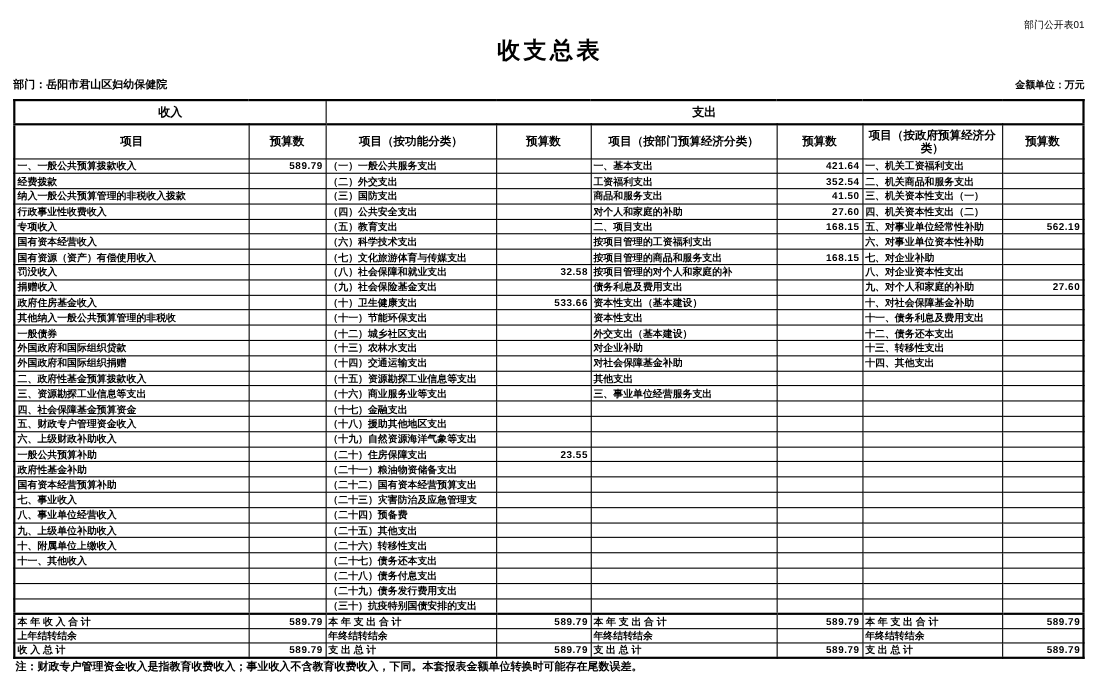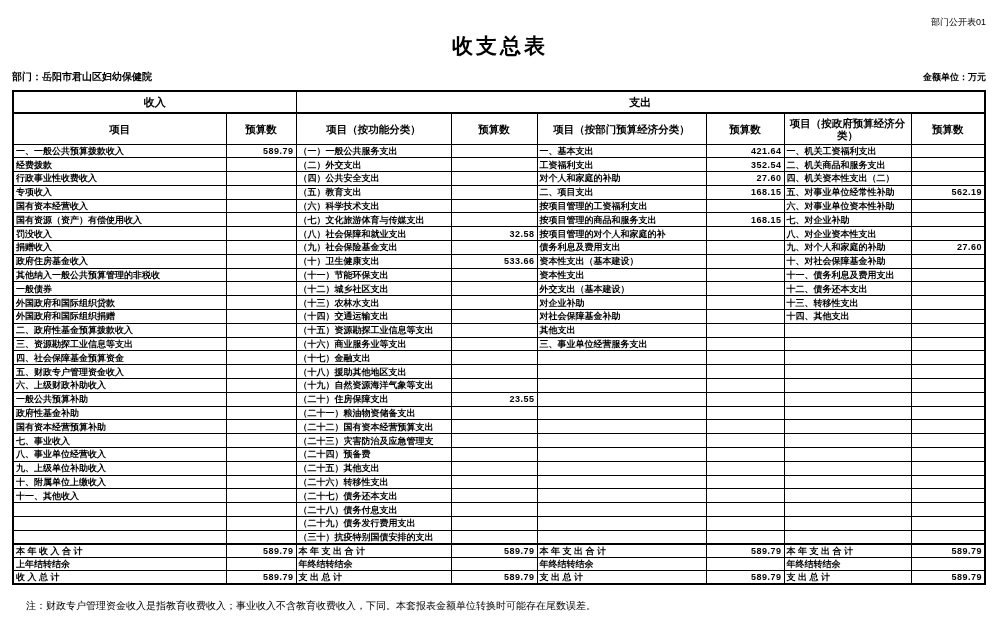--- a/index.html
+++ b/index.html
@@ -55,21 +55,21 @@
   tr.total-row td { height: 13.3px; }
   tr.total-row.first td { border-top: 2px solid #000; }
   td.num { text-align: right; letter-spacing: 0.5px; }
   td.ind0 { padding-left: 3px; }
   td.ind1 { padding-left: 23px; }
   td.ind2 { padding-left: 32px; margin-left: 17px; }
   td.ind3 { padding-left: 41px; }
   td.sub1 { padding-left: 22px; }
   .note-line {
     position: absolute; top: 599px; left: 14px;
-    font-size: 10px; font-weight: normal; margin-left: 12px;
+    font-size: 10px; font-weight: bold;
   }
 </style>
 </head>
 <body>
 
 <div class="sheet-label">部门公开表01</div>
 <div class="page-title">收支总表</div>
 <div class="dept-line">部门：岳阳市君山区妇幼保健院</div>
 <div class="unit-line">金额单位：万元</div>
 
@@ -113,20 +113,30 @@
         <td class="ind2">经费拨款</td>
         <td class="num"></td>
         <td class="ind0">（二）外交支出</td>
         <td class="num"></td>
         <td class="sub1">工资福利支出</td>
         <td class="num">352.54</td>
         <td class="ind0">二、机关商品和服务支出</td>
         <td class="num"></td>
       </tr>
       <tr class="data-row">
+        <td class="ind1">纳入一般公共预算管理的非税收入拨款</td>
+        <td class="num"></td>
+        <td class="ind0">（三）国防支出</td>
+        <td class="num"></td>
+        <td class="sub1">商品和服务支出</td>
+        <td class="num">41.50</td>
+        <td class="ind0">三、机关资本性支出（一）</td>
+        <td class="num"></td>
+      </tr>
+      <tr class="data-row">
         <td class="ind3">行政事业性收费收入</td>
         <td class="num"></td>
         <td class="ind0">（四）公共安全支出</td>
         <td class="num"></td>
         <td class="sub1">对个人和家庭的补助</td>
         <td class="num">27.60</td>
         <td class="ind0">四、机关资本性支出（二）</td>
         <td class="num"></td>
       </tr>
       <tr class="data-row">

